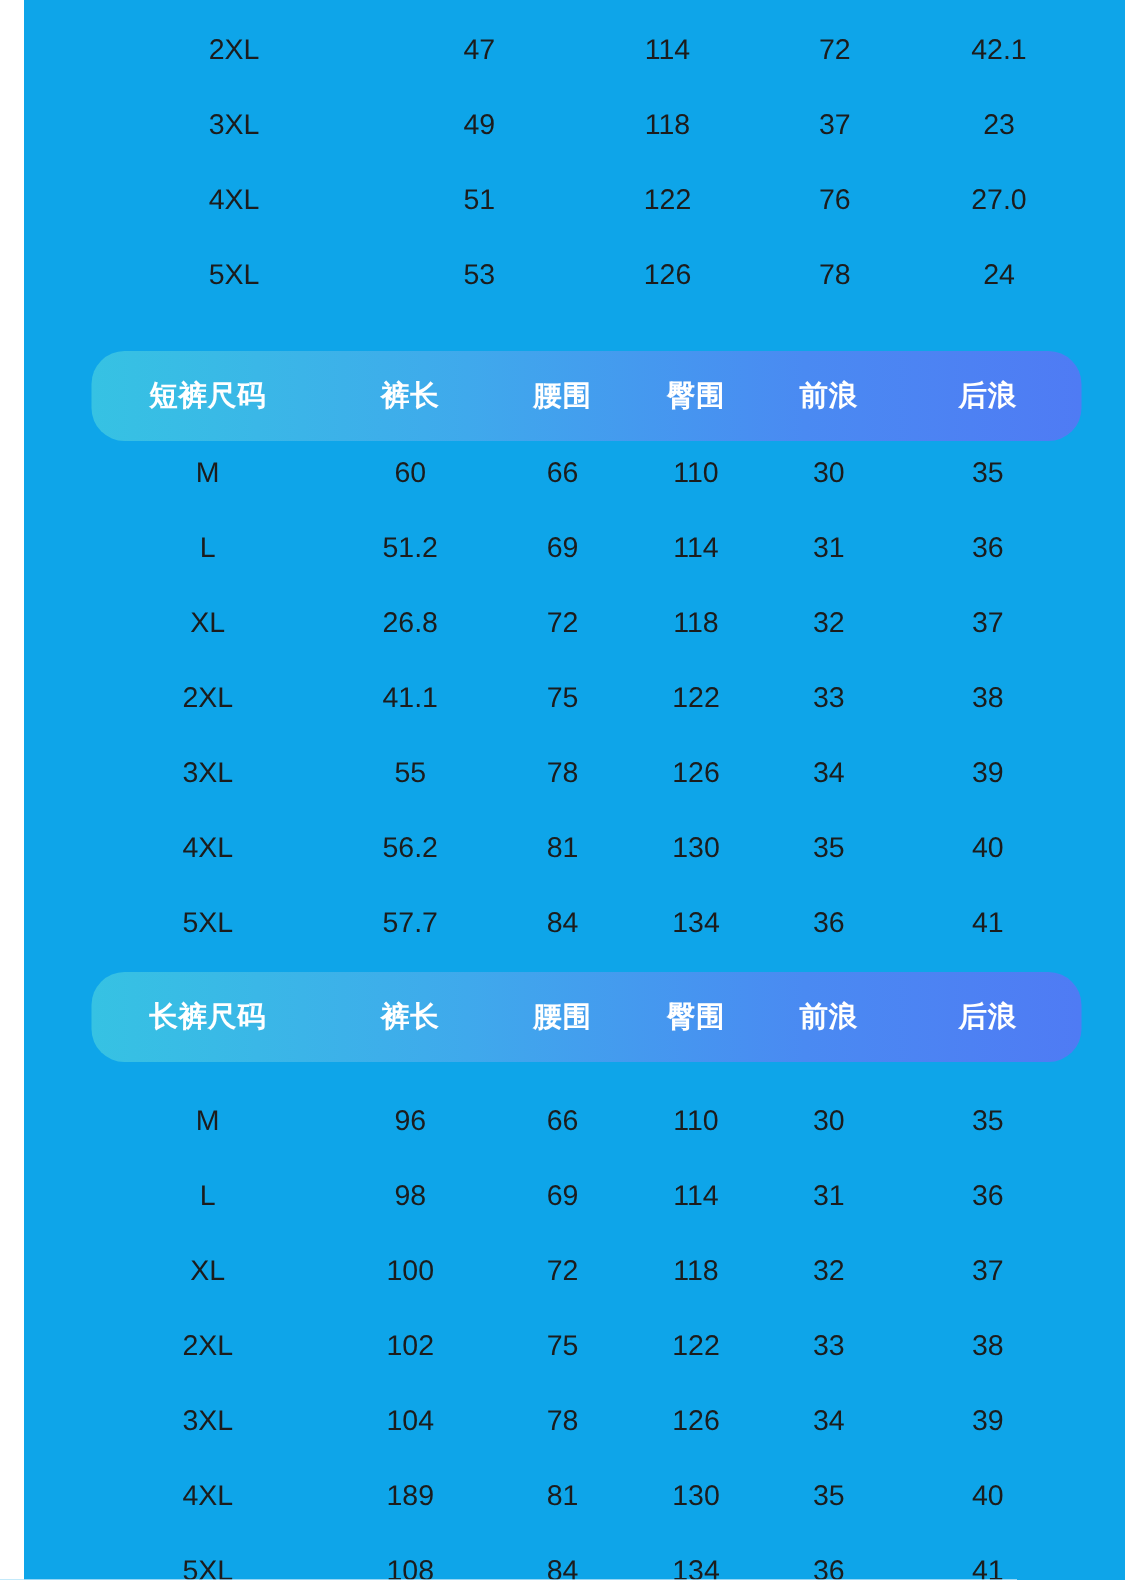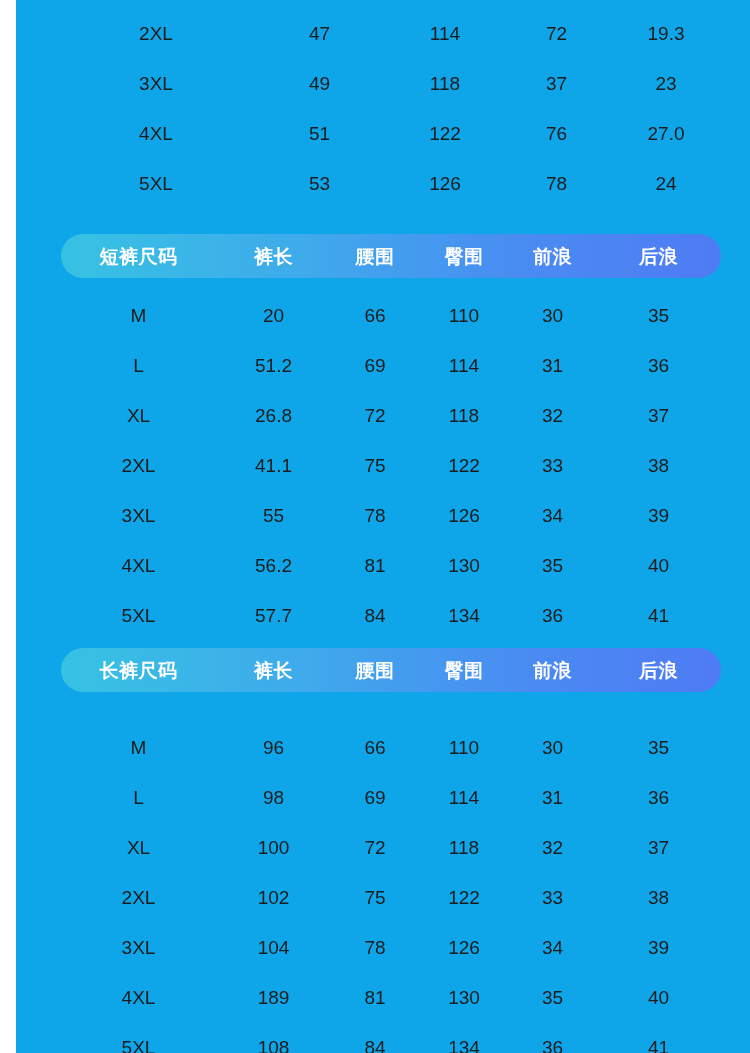--- a/index.html
+++ b/index.html
@@ -25,21 +25,21 @@
 
   
   .size-table {
     width: 660px;
     margin: 0 auto;
     box-sizing: border-box;
   }
 
   .hdr-bar {
     position: relative;
-    height: 44px;
+    height: 60px;
     border-radius: 22px;
     background: linear-gradient(90deg, #36c2e3 0%, #3fa9ec 38%, #4a8af2 72%, #4f7bf4 100%);
     display: flex;
     align-items: center;
     overflow: hidden;
   }
   .hdr-cell {
     color: #ffffff;
     font-size: 19px;
     font-weight: 700;
@@ -94,21 +94,21 @@
 
 <div class="page">
 
   <div class="table-block size-table c5" id="top-table">
     <div id="top-rows">
         <div class="row">
           <div class="cell col0">2XL</div>
           <div class="cell col1">47</div>
           <div class="cell col2">114</div>
           <div class="cell col3">72</div>
-          <div class="cell col4">19.3</div>
+          <div class="cell col4">42.1</div>
         </div>
         <div class="row">
           <div class="cell col0">3XL</div>
           <div class="cell col1">49</div>
           <div class="cell col2">118</div>
           <div class="cell col3">37</div>
           <div class="cell col4">23</div>
         </div>
         <div class="row">
           <div class="cell col0">4XL</div>
@@ -135,21 +135,21 @@
       <div class="hdr-cell col3">臀围</div>
       <div class="hdr-cell col4">前浪</div>
       <div class="hdr-cell col5">后浪</div>
     </div>
   </div>
 
   <div class="table-block size-table c6" id="shorts-body">
     <div id="shorts-rows">
         <div class="row">
           <div class="cell col0">M</div>
-          <div class="cell col1">20</div>
+          <div class="cell col1">60</div>
           <div class="cell col2">66</div>
           <div class="cell col3">110</div>
           <div class="cell col4">30</div>
           <div class="cell col5">35</div>
         </div>
         <div class="row">
           <div class="cell col0">L</div>
           <div class="cell col1">51.2</div>
           <div class="cell col2">69</div>
           <div class="cell col3">114</div>

